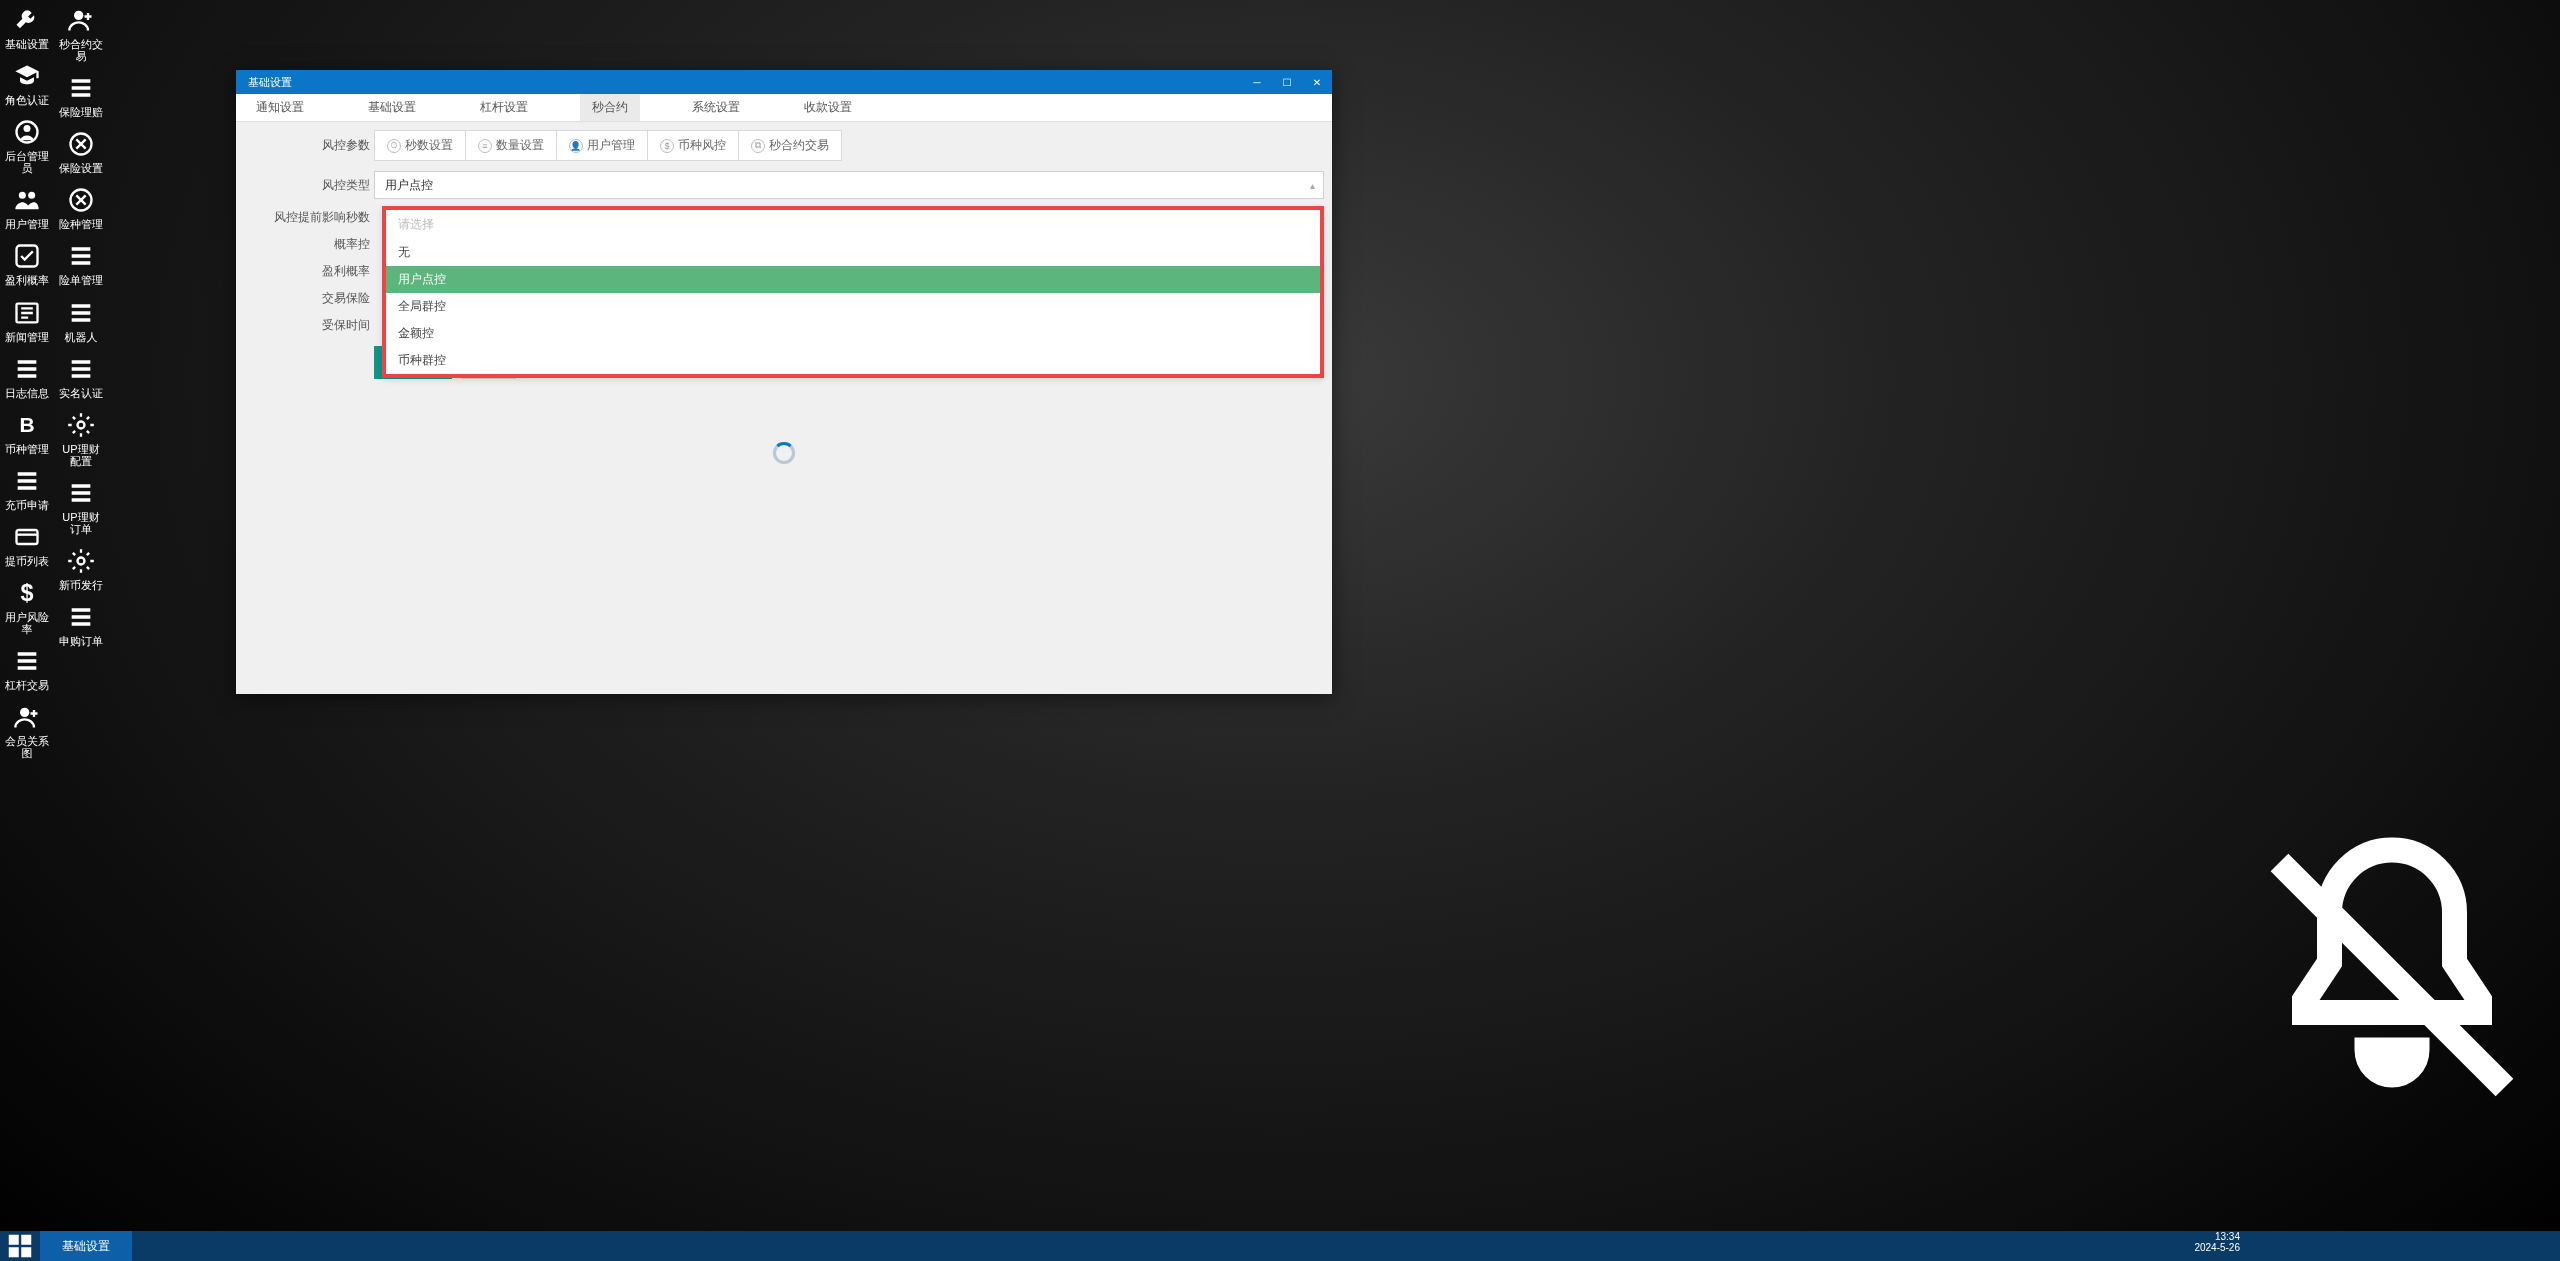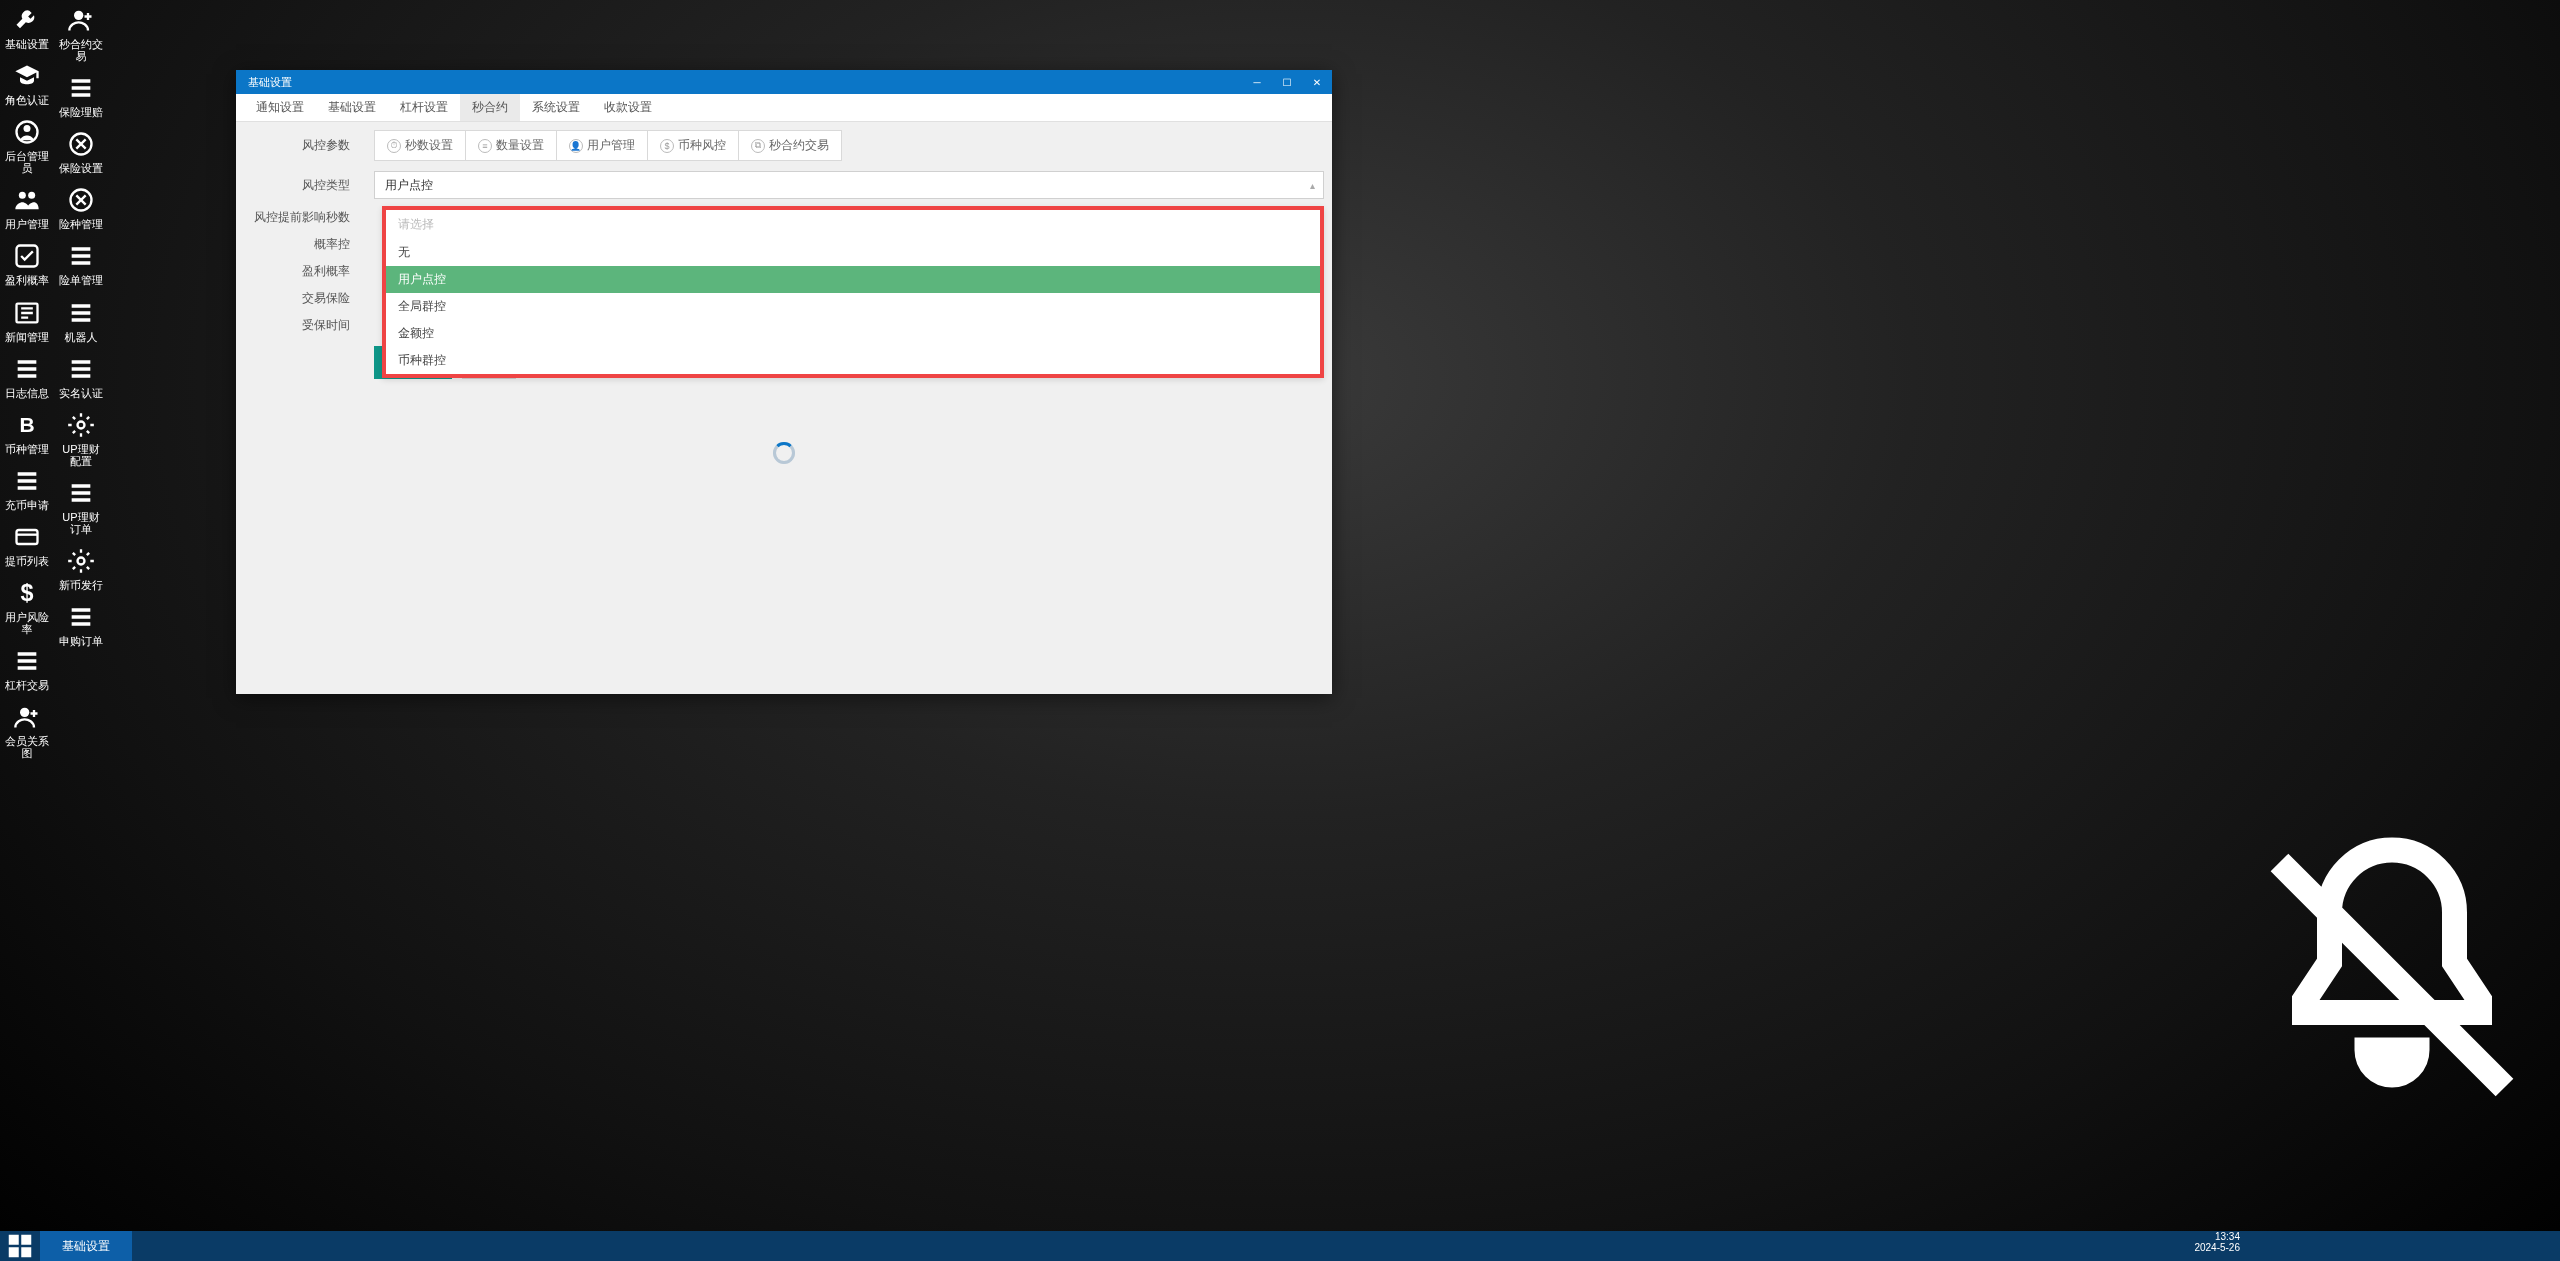--- a/index.html
+++ b/index.html
@@ -27,28 +27,28 @@
 .float-bell { position: absolute; right: 18px; bottom: 130px; font-size: 22px; color: #fff; cursor: pointer; }
 
 
 .window { position: absolute; left: 236px; top: 70px; width: 1096px; height: 624px; background: #f0f0f0; box-shadow: 0 4px 20px rgba(0,0,0,.5); display: flex; flex-direction: column; }
 .titlebar { height: 24px; background: #0b76c7; display: flex; align-items: center; color: #fff; font-size: 11px; }
 .titlebar .title { padding: 0 12px; }
 .titlebar .winbtns { margin-left: auto; display: flex; }
 .titlebar .winbtns div { width: 30px; height: 24px; display: flex; align-items: center; justify-content: center; cursor: pointer; font-size: 10px; }
 
 
-.tabs { height: 28px; background: #fff; border-bottom: 1px solid #e0e0e0; display: flex; align-items: stretch; padding: 0 8px; }
+.tabs { height: 28px; background: #fff; border-bottom: 1px solid #e0e0e0; display: flex; align-items: stretch; padding: 0 8px; gap: 40px; }
 .tabs .tab { padding: 0 12px; display: flex; align-items: center; font-size: 12px; color: #555; cursor: pointer; }
 .tabs .tab.active { background: #eaeaea; }
 
 
 .content { flex: 1; background: #f0f0f0; padding: 8px; overflow: auto; position: relative; }
 .formrow { display: flex; align-items: center; margin-bottom: 10px; }
-.formrow .lab { width: 130px; text-align: right; padding-right: 24px; color: #555; font-size: 12px; }
+.formrow .lab { width: 130px; text-align: right; padding-right: 4px; color: #555; font-size: 12px; }
 .formrow .val { flex: 1; }
 
 
 .subtabs { display: flex; gap: 0; border: 1px solid #d9d9d9; background: #fff; width: max-content; }
 .subtabs .st { padding: 6px 12px; font-size: 12px; color: #666; border-right: 1px solid #d9d9d9; display: flex; align-items: center; gap: 4px; cursor: pointer; white-space: nowrap; }
 .subtabs .st:last-child { border-right: none; }
 .subtabs .st .mini { display: inline-flex; width: 14px; height: 14px; border: 1px solid #bbb; border-radius: 50%; align-items: center; justify-content: center; font-size: 9px; color: #999; }
 
 
 .select { position: relative; background: #fff; border: 1px solid #d0d0d0; height: 28px; display: flex; align-items: center; padding: 0 24px 0 10px; color: #333; font-size: 12px; cursor: pointer; }

